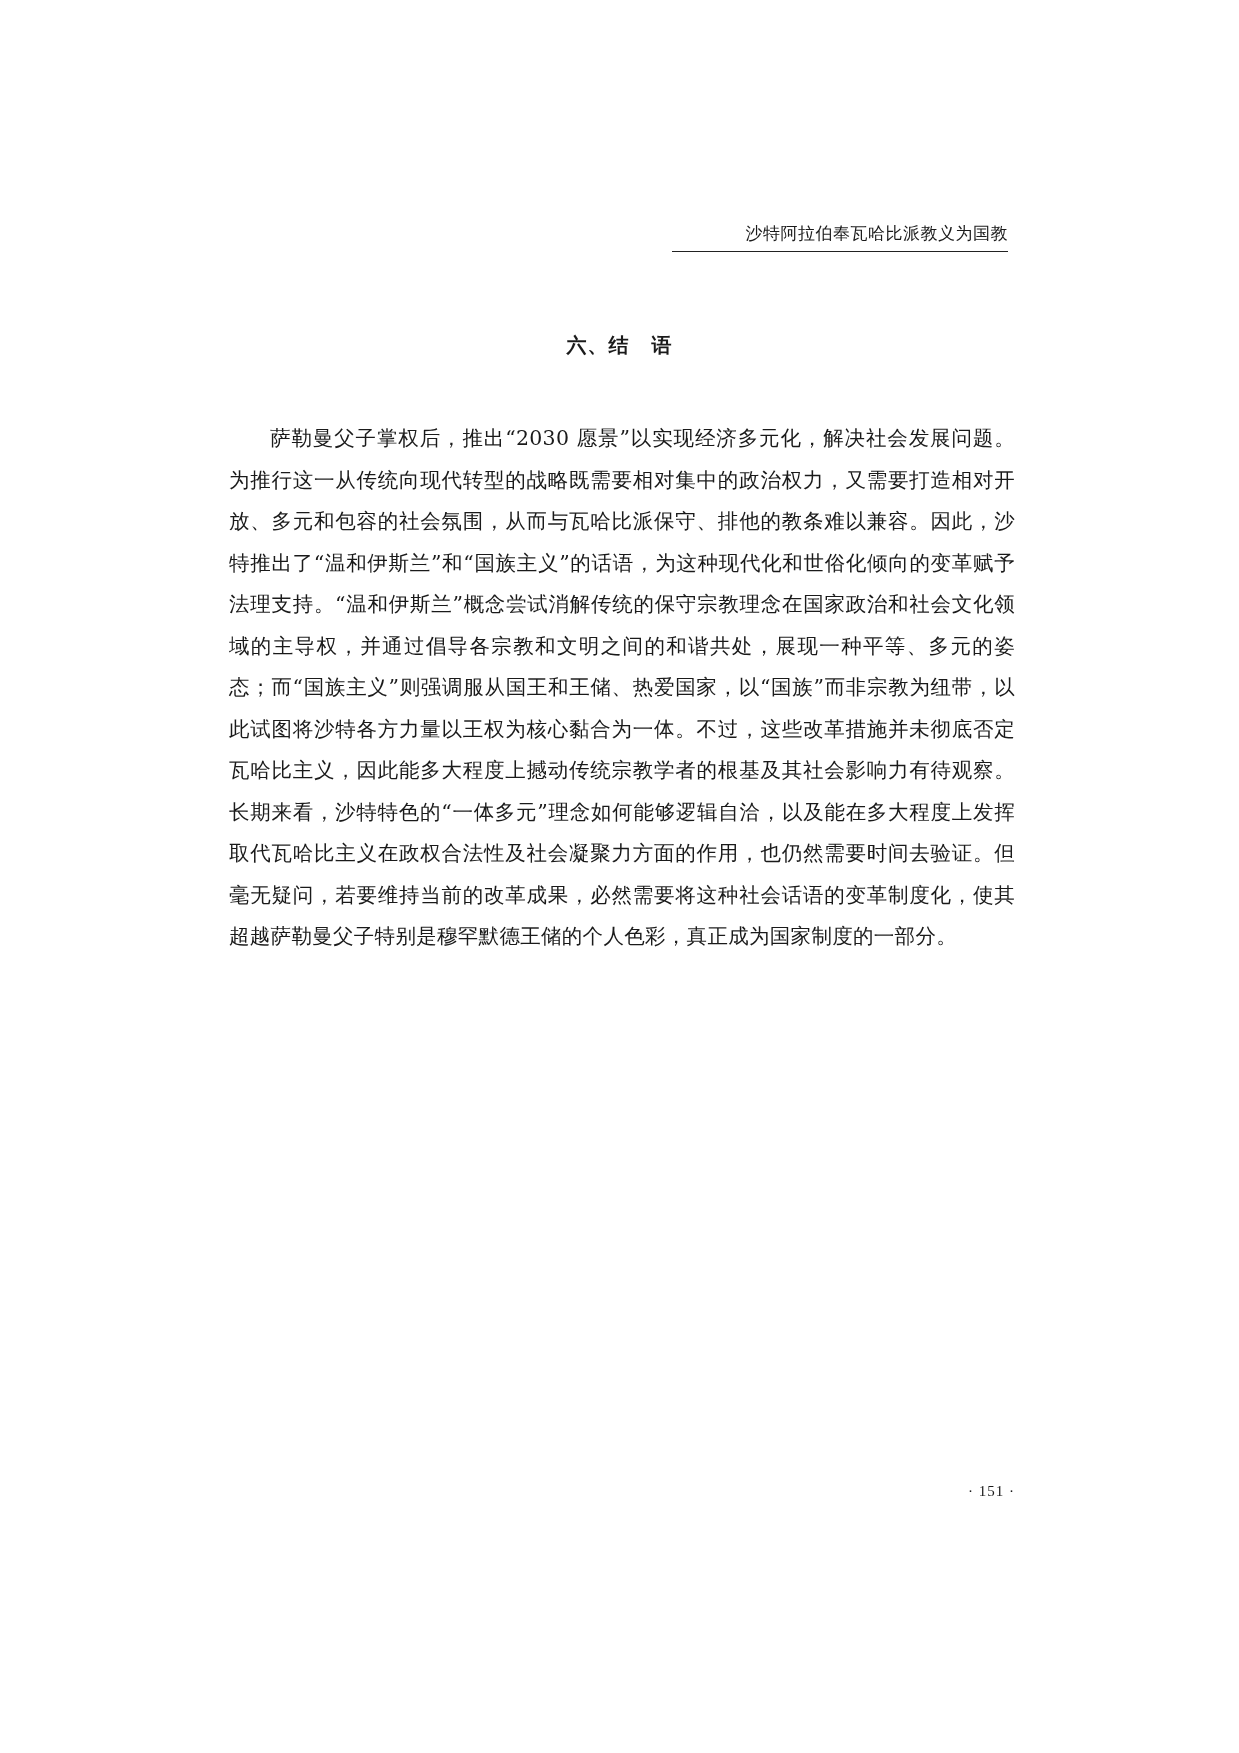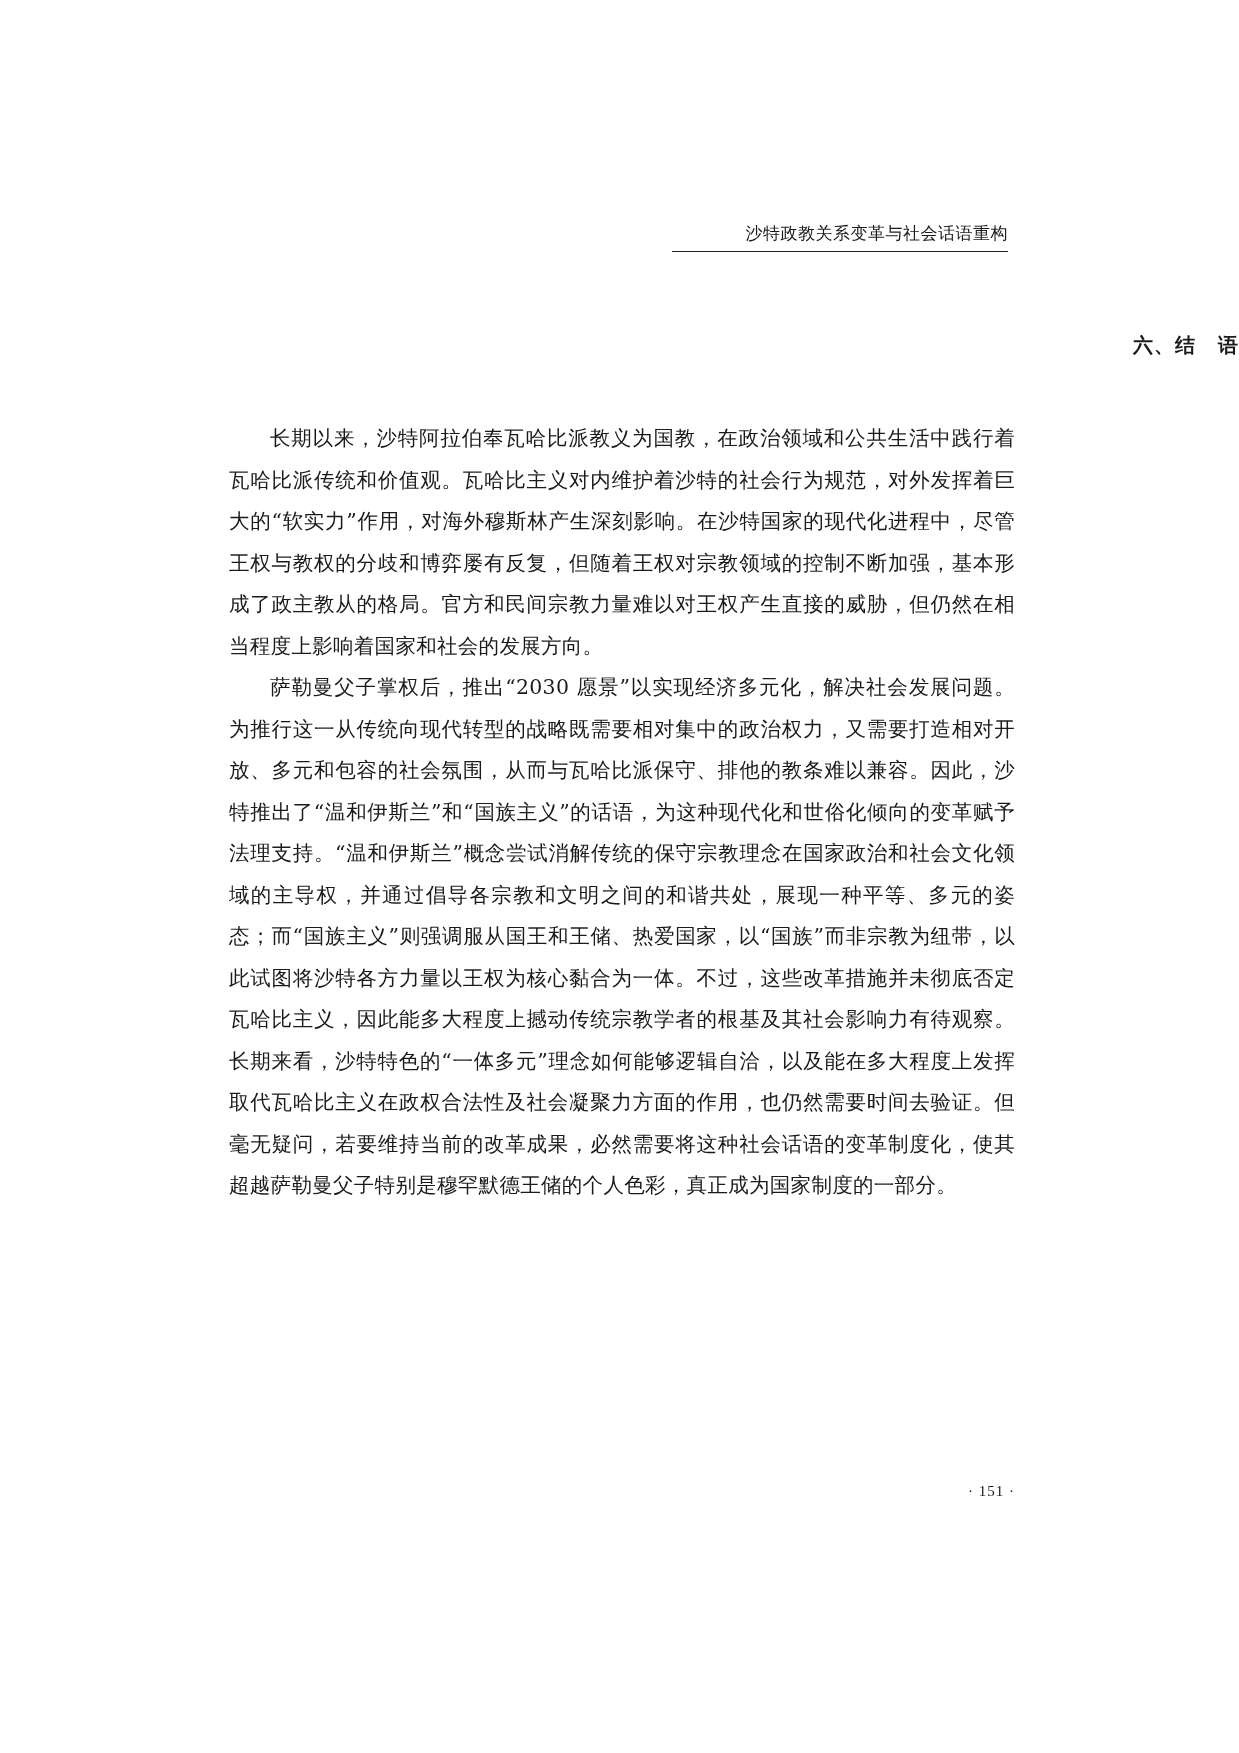--- a/index.html
+++ b/index.html
@@ -25,21 +25,21 @@
     letter-spacing: 0.5px;
     padding-bottom: 6px;
     border-bottom: 1.5px solid #222;
     white-space: nowrap;
   }
   .section-title {
     position: absolute;
     left: 0;
     top: 332px;
     width: 1239px;
-    text-align: right;
+    text-align: center;
     font-size: 20px;
     font-weight: bold;
     letter-spacing: 1px;
   }
   .section-title .gap {
     display: inline-block;
     width: 22px;
   }
   .body-text {
     position: absolute;
@@ -61,24 +61,23 @@
     top: 1483px;
     font-size: 15px;
     font-family: "Liberation Serif", "DejaVu Serif", serif;
     letter-spacing: 1px;
     white-space: nowrap;
   }
 </style>
 </head>
 <body>
 
-<div class="running-header">沙特政教关系变革与社会话语重构</div>
+<div class="running-header">沙特阿拉伯奉瓦哈比派教义为国教</div>
 
 <div class="section-title">
   <span>六、结</span><span class="gap"></span><span>语</span>
 </div>
 
 <div class="body-text">
-  <p class="para">长期以来，沙特阿拉伯奉瓦哈比派教义为国教，在政治领域和公共生活中践行着瓦哈比派传统和价值观。瓦哈比主义对内维护着沙特的社会行为规范，对外发挥着巨大的“软实力”作用，对海外穆斯林产生深刻影响。在沙特国家的现代化进程中，尽管王权与教权的分歧和博弈屡有反复，但随着王权对宗教领域的控制不断加强，基本形成了政主教从的格局。官方和民间宗教力量难以对王权产生直接的威胁，但仍然在相当程度上影响着国家和社会的发展方向。</p>
   <p class="para">萨勒曼父子掌权后，推出“2030 愿景”以实现经济多元化，解决社会发展问题。为推行这一从传统向现代转型的战略既需要相对集中的政治权力，又需要打造相对开放、多元和包容的社会氛围，从而与瓦哈比派保守、排他的教条难以兼容。因此，沙特推出了“温和伊斯兰”和“国族主义”的话语，为这种现代化和世俗化倾向的变革赋予法理支持。“温和伊斯兰”概念尝试消解传统的保守宗教理念在国家政治和社会文化领域的主导权，并通过倡导各宗教和文明之间的和谐共处，展现一种平等、多元的姿态；而“国族主义”则强调服从国王和王储、热爱国家，以“国族”而非宗教为纽带，以此试图将沙特各方力量以王权为核心黏合为一体。不过，这些改革措施并未彻底否定瓦哈比主义，因此能多大程度上撼动传统宗教学者的根基及其社会影响力有待观察。长期来看，沙特特色的“一体多元”理念如何能够逻辑自洽，以及能在多大程度上发挥取代瓦哈比主义在政权合法性及社会凝聚力方面的作用，也仍然需要时间去验证。但毫无疑问，若要维持当前的改革成果，必然需要将这种社会话语的变革制度化，使其超越萨勒曼父子特别是穆罕默德王储的个人色彩，真正成为国家制度的一部分。</p>
 </div>
 
 <div class="page-number">· 151 ·</div>
 
 </body></html>

